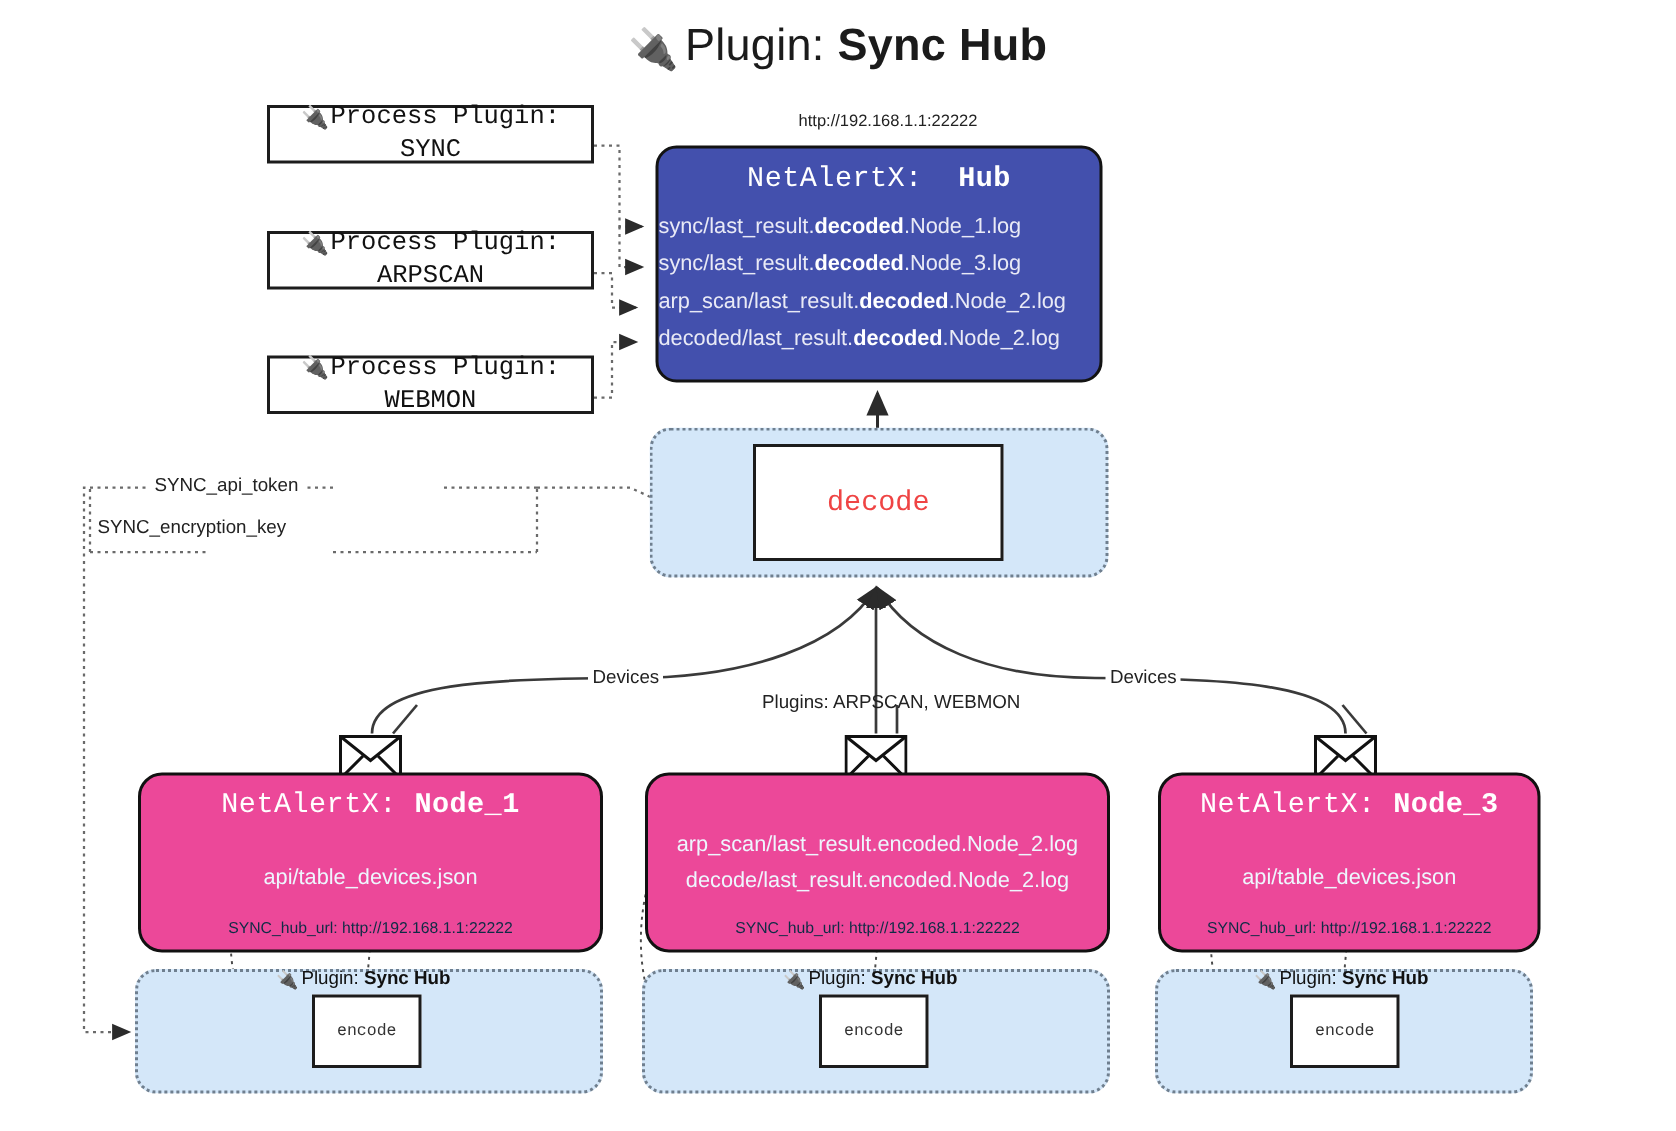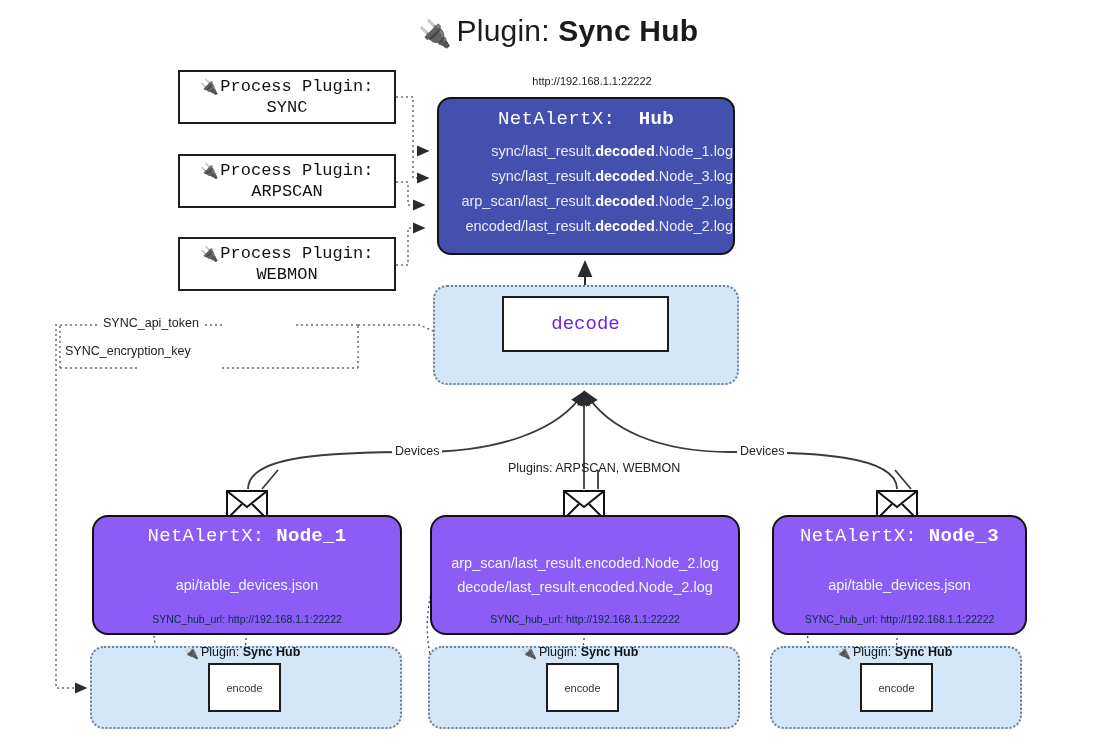--- a/index.html
+++ b/index.html
@@ -16,21 +16,21 @@
   .page-title .plug{font-size:27px;margin-right:4px;vertical-align:-2px;}
   .page-title .bold{font-weight:bold;}
 
   .hub-url{
     position:absolute;left:432px;top:75px;width:320px;text-align:center;
     font-size:11px;color:#222;font-family:"Liberation Sans",sans-serif;
   }
 
   
   .proc-box{
-    position:absolute;width:218px;height:54px;
+    position:absolute;width:218px;height:39px;
     background:#fff;border:2px solid #1c1c1c;
     box-sizing:border-box;
     font-family:"Liberation Mono",monospace;
     font-size:17px;color:#111;
     display:flex;flex-direction:column;align-items:center;justify-content:center;
     line-height:1.25;
   }
   .proc-box .l1{display:block;white-space:nowrap;}
   .proc-box .l1 .plug{font-family:"DejaVu Sans",sans-serif;font-size:15px;margin-right:1px;vertical-align:-1px;}
   .proc-box .l2{display:block;text-align:center;}
@@ -42,40 +42,40 @@
     box-sizing:border-box;padding-top:9px;
   }
   .hub .hub-title{
     text-align:center;color:#ffffff;font-family:"Liberation Mono",monospace;
     font-size:19px;letter-spacing:.3px;
   }
   .hub .hub-title b{font-weight:bold;margin-left:12px;}
   .hub .logs{margin-top:9px;}
   .hub .log{
     color:#e9eaf6;font-size:14.5px;font-family:"Liberation Sans",sans-serif;
-    line-height:1.72;white-space:nowrap;text-align:right;
+    line-height:1.72;white-space:nowrap;text-align:left;
   }
   .hub .log b{font-weight:bold;color:#ffffff;}
 
   
   .decode-wrap{
     position:absolute;left:433px;top:285px;width:306px;height:100px;
     background:#d4e7f9;border:2px dotted #6f7f8f;border-radius:14px;box-sizing:border-box;
   }
   .decode-box{
-    position:absolute;left:502px;top:296px;width:167px;height:56px;
+    position:absolute;left:502px;top:296px;width:167px;height:78px;
     background:#ffffff;border:2px solid #1c1c1c;box-sizing:border-box;
     display:flex;align-items:center;justify-content:center;
-    font-family:"Liberation Mono",monospace;font-size:19px;color:#6d28d9;
+    font-family:"Liberation Mono",monospace;font-size:19px;color:#ef4444;
   }
 
   
   .node{
     position:absolute;height:120px;
-    background:#8b5cf6;border:2px solid #111;border-radius:16px;
+    background:#ec4899;border:2px solid #111;border-radius:16px;
     box-sizing:border-box;padding-top:8px;
   }
   .node .n-title{
     text-align:center;color:#ffffff;font-family:"Liberation Mono",monospace;
     font-size:19px;letter-spacing:.3px;
   }
   .node .n-title b{font-weight:bold;}
   .node .n-lines{margin-top:26px;}
   .node .n-line{
     text-align:center;color:#eef6fe;font-size:14.5px;line-height:1.68;white-space:nowrap;
@@ -97,21 +97,21 @@
   .plug-label{
     position:absolute;top:645px;font-size:12.5px;color:#111;white-space:nowrap;
     font-family:"Liberation Sans",sans-serif;
   }
   .plug-label .plug{font-family:"DejaVu Sans",sans-serif;font-size:12px;margin-right:2px;vertical-align:-1px;}
   .plug-label b{font-weight:bold;}
   .encode-box{
     position:absolute;top:663px;width:73px;height:49px;
     background:#ffffff;border:2px solid #1c1c1c;box-sizing:border-box;
     display:flex;align-items:center;justify-content:center;
-    font-family:Liberation Sans, sans-serif;font-size:11px;color:#333;
+    font-family:Liberation Mono, monospace;font-size:11px;color:#333;
   }
 
   
   .edge-label{
     position:absolute;font-size:12.5px;color:#222;background:#fff;
     padding:0 3px;white-space:nowrap;font-family:"Liberation Sans",sans-serif;
   }
   .edge-label.nobg{background:transparent;}
 </style>
 </head>
@@ -192,21 +192,21 @@
     <span class="l1"><span class="plug">🔌</span><span>Process Plugin:</span></span>
     <span class="l2">WEBMON</span>
   </div>
 
   <div class="hub">
     <div class="hub-title"><span>NetAlertX: </span><b>Hub</b></div>
     <div class="logs">
       <div class="log"><span>sync/last_result.</span><b>decoded</b><span>.Node_1.log</span></div>
       <div class="log"><span>sync/last_result.</span><b>decoded</b><span>.Node_3.log</span></div>
       <div class="log"><span>arp_scan/last_result.</span><b>decoded</b><span>.Node_2.log</span></div>
-      <div class="log"><span>encoded/last_result.</span><b>decoded</b><span>.Node_2.log</span></div>
+      <div class="log"><span>decoded/last_result.</span><b>decoded</b><span>.Node_2.log</span></div>
     </div>
   </div>
 
   <div class="decode-wrap"></div>
   <div class="decode-box">decode</div>
 
   <div class="edge-label" style="left:100px;top:316px;">SYNC_api_token</div>
   <div class="edge-label" style="left:62px;top:344px;">SYNC_encryption_key</div>
 
   <div class="edge-label" style="left:392px;top:444px;">Devices</div>

